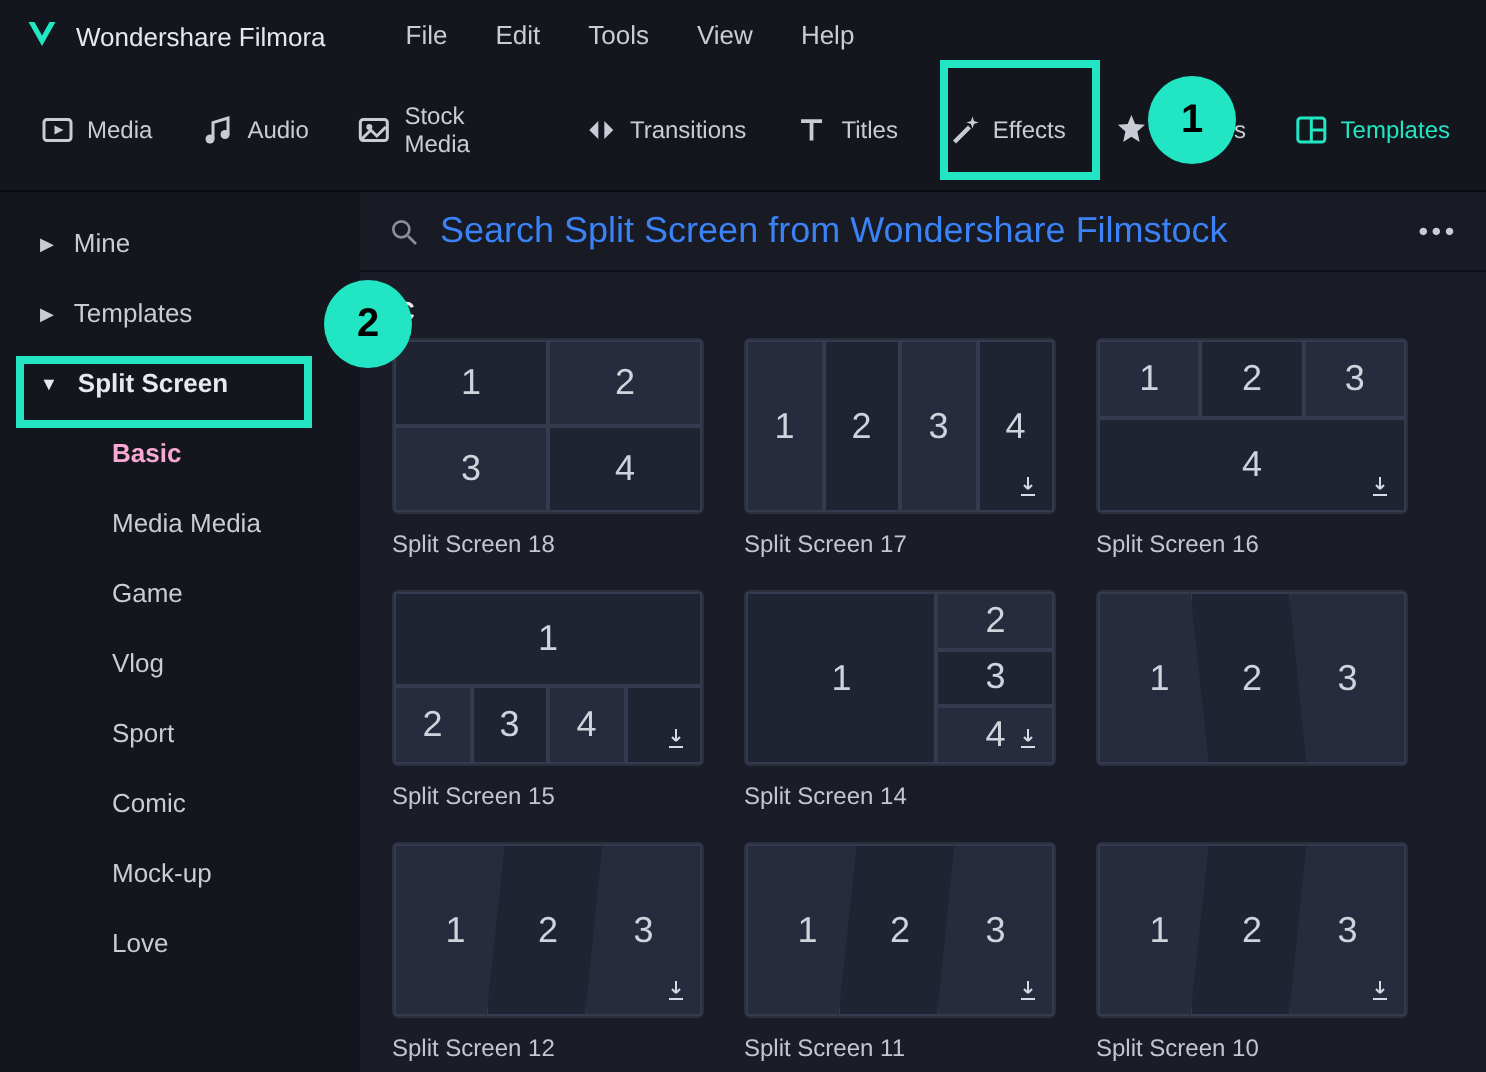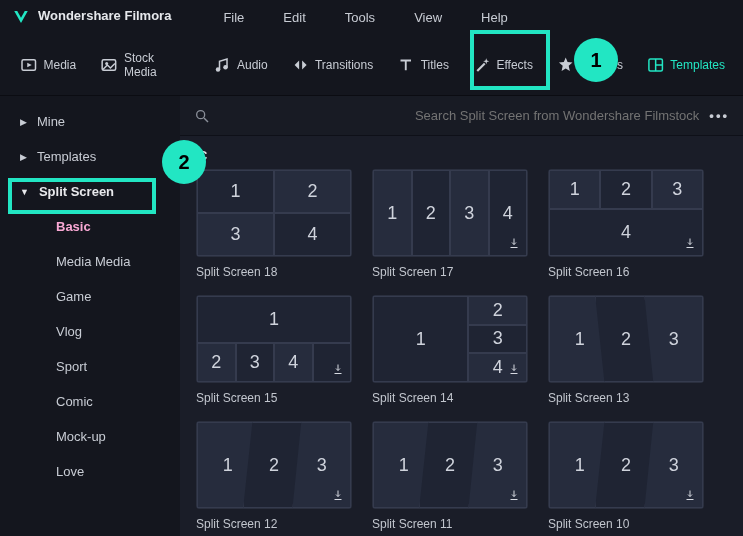--- a/index.html
+++ b/index.html
@@ -6,23 +6,23 @@
   body {
     width: 743px; height: 536px; overflow: hidden;
     background: #151821;
     font-family: -apple-system, BlinkMacSystemFont, "Segoe UI", Arial, sans-serif;
     color: #c8ccd4; font-size: 13px;
   }
   .titlebar {
     height: 34px; display: flex; align-items: center; gap: 22px;
     padding: 0 12px; background: #14161e;
   }
-  .app-brand { display: flex; align-items: flex-start; gap: 8px; font-weight: 700; color: #e6e8ec;}
+  .app-brand { display: flex; align-items: flex-end; gap: 8px; font-weight: 400; color: #e6e8ec;}
   .app-logo { width: 18px; height: 18px; }
-  .menu-items { display: flex; gap: 39px; margin-left: 30px; }
+  .menu-items { display: flex; gap: 24px; margin-left: 18px; }
   .menu-items span { cursor: pointer; color: #c8ccd4; }
   .toolbar {
     height: 62px; display: flex; align-items: center; gap: 2px;
     padding: 4px 8px; background: #14161e; border-bottom: 1px solid #0b0c12;
     position: relative;
   }
   .tool {
     display: flex; align-items: center; justify-content: center;
     gap: 4px; padding: 6px 10px; border-radius: 4px; cursor: pointer;
     font-size: 12px; color: #c8ccd4; min-width: 56px;
@@ -51,21 +51,21 @@
   .side-item.expanded { color:#e8e9ec; font-weight:600;}
   .side-sub { padding-left: 56px; font-size:13px; }
   .side-sub.active { color:#f9a8d4; font-weight:600;}
   .hb2 { left:8px; top:178px; width:148px; height:36px; z-index:50;}
   .main { flex:1; background:#1a1d28; display:flex; flex-direction:column; position:relative;}
   .search-row {
     height:40px; display:flex; align-items:center; padding:0 14px;
     gap:10px; color:#7e8390; border-bottom:1px solid #0e1018; background:#181b24;
   }
   .search-row svg { width:16px; height:16px; fill:none; stroke:#8a8f99; stroke-width:2;}
-  .search-row .placeholder { flex:1; color:#737373; font-size:13px;text-align:right;}
+  .search-row .placeholder { flex:1; color:#3b82f6; font-size:18px;}
   .dots { letter-spacing:2px; cursor:pointer; color:#c8ccd4; font-weight:bold;}
   .cat-band { padding:12px 18px 6px; color:#e6e8ec; font-size:13px; font-weight:600;}
   .grid {
     flex:1; overflow-y:auto; padding:0 16px 12px 16px;
     display:flex; flex-wrap:wrap; gap:16px 20px;
     align-content:flex-start;
   }
   .tpl { width:156px; }
   .thumb {
     width:156px; height:88px; border:1px solid #2a2f3e; border-radius:3px;
@@ -113,33 +113,33 @@
 <div class="toolbar">
   <div class="tool">
     <svg viewBox="0 0 24 24">
         <rect x="3" y="5" width="18" height="14" rx="2" fill="none" stroke="#c8ccd4" stroke-width="2"></rect>
         <polygon points="10,9 16,12 10,15"></polygon>
       </svg>
     <span>Media</span>
   </div>
   <div class="tool">
     <svg viewBox="0 0 24 24">
+        <path d="M9 18 V7 L19 4 V15" stroke="#c8ccd4" stroke-width="2" fill="none"></path>
+        <circle cx="7" cy="18" r="3"></circle>
+        <circle cx="17" cy="15" r="3"></circle>
+      </svg>
+    <span>Audio</span>
+  </div>
+  <div class="tool">
+    <svg viewBox="0 0 24 24">
         <rect x="3" y="5" width="18" height="14" rx="2" fill="none" stroke="#c8ccd4" stroke-width="2"></rect>
         <circle cx="9" cy="10" r="2"></circle>
         <path d="M4 18 L10 12 L14 16 L20 10" stroke="#c8ccd4" stroke-width="2" fill="none"></path>
       </svg>
     <span>Stock Media</span>
-  </div>
-  <div class="tool">
-    <svg viewBox="0 0 24 24">
-        <path d="M9 18 V7 L19 4 V15" stroke="#c8ccd4" stroke-width="2" fill="none"></path>
-        <circle cx="7" cy="18" r="3"></circle>
-        <circle cx="17" cy="15" r="3"></circle>
-      </svg>
-    <span>Audio</span>
   </div>
   <div class="tool">
     <svg viewBox="0 0 24 24">
         <path d="M4 12 L10 6 L10 18 Z"></path>
         <path d="M20 12 L14 6 L14 18 Z"></path>
       </svg>
     <span>Transitions</span>
   </div>
   <div class="tool">
     <svg viewBox="0 0 24 24">
@@ -283,21 +283,20 @@
         </div>
         <div class="tpl-label">Split Screen 14</div>
       </div>
 
       <div class="tpl">
         <div class="thumb">
           <div class="cell slant-l2" style="left:0;top:0;width:40%;height:100%">1</div>
           <div class="cell dark slant-m2" style="left:30%;top:0;width:40%;height:100%">2</div>
           <div class="cell slant-r2" style="left:62%;top:0;width:38%;height:100%">3</div>
         </div>
-        <div class="tpl-label">Split Screen 13</div>
       </div>
 
       <div class="tpl">
         <div class="thumb">
           <div class="cell slant-l" style="left:0;top:0;width:40%;height:100%">1</div>
           <div class="cell dark slant-m" style="left:30%;top:0;width:40%;height:100%">2</div>
           <div class="cell slant-r" style="left:62%;top:0;width:38%;height:100%">3</div>
           <div class="dl-badge">
               <svg viewBox="0 0 24 24">
                 <path d="M12 3v12m0 0l-4-4m4 4l4-4M5 21h14" stroke="#d7dae2" stroke-width="2" fill="none"></path>

